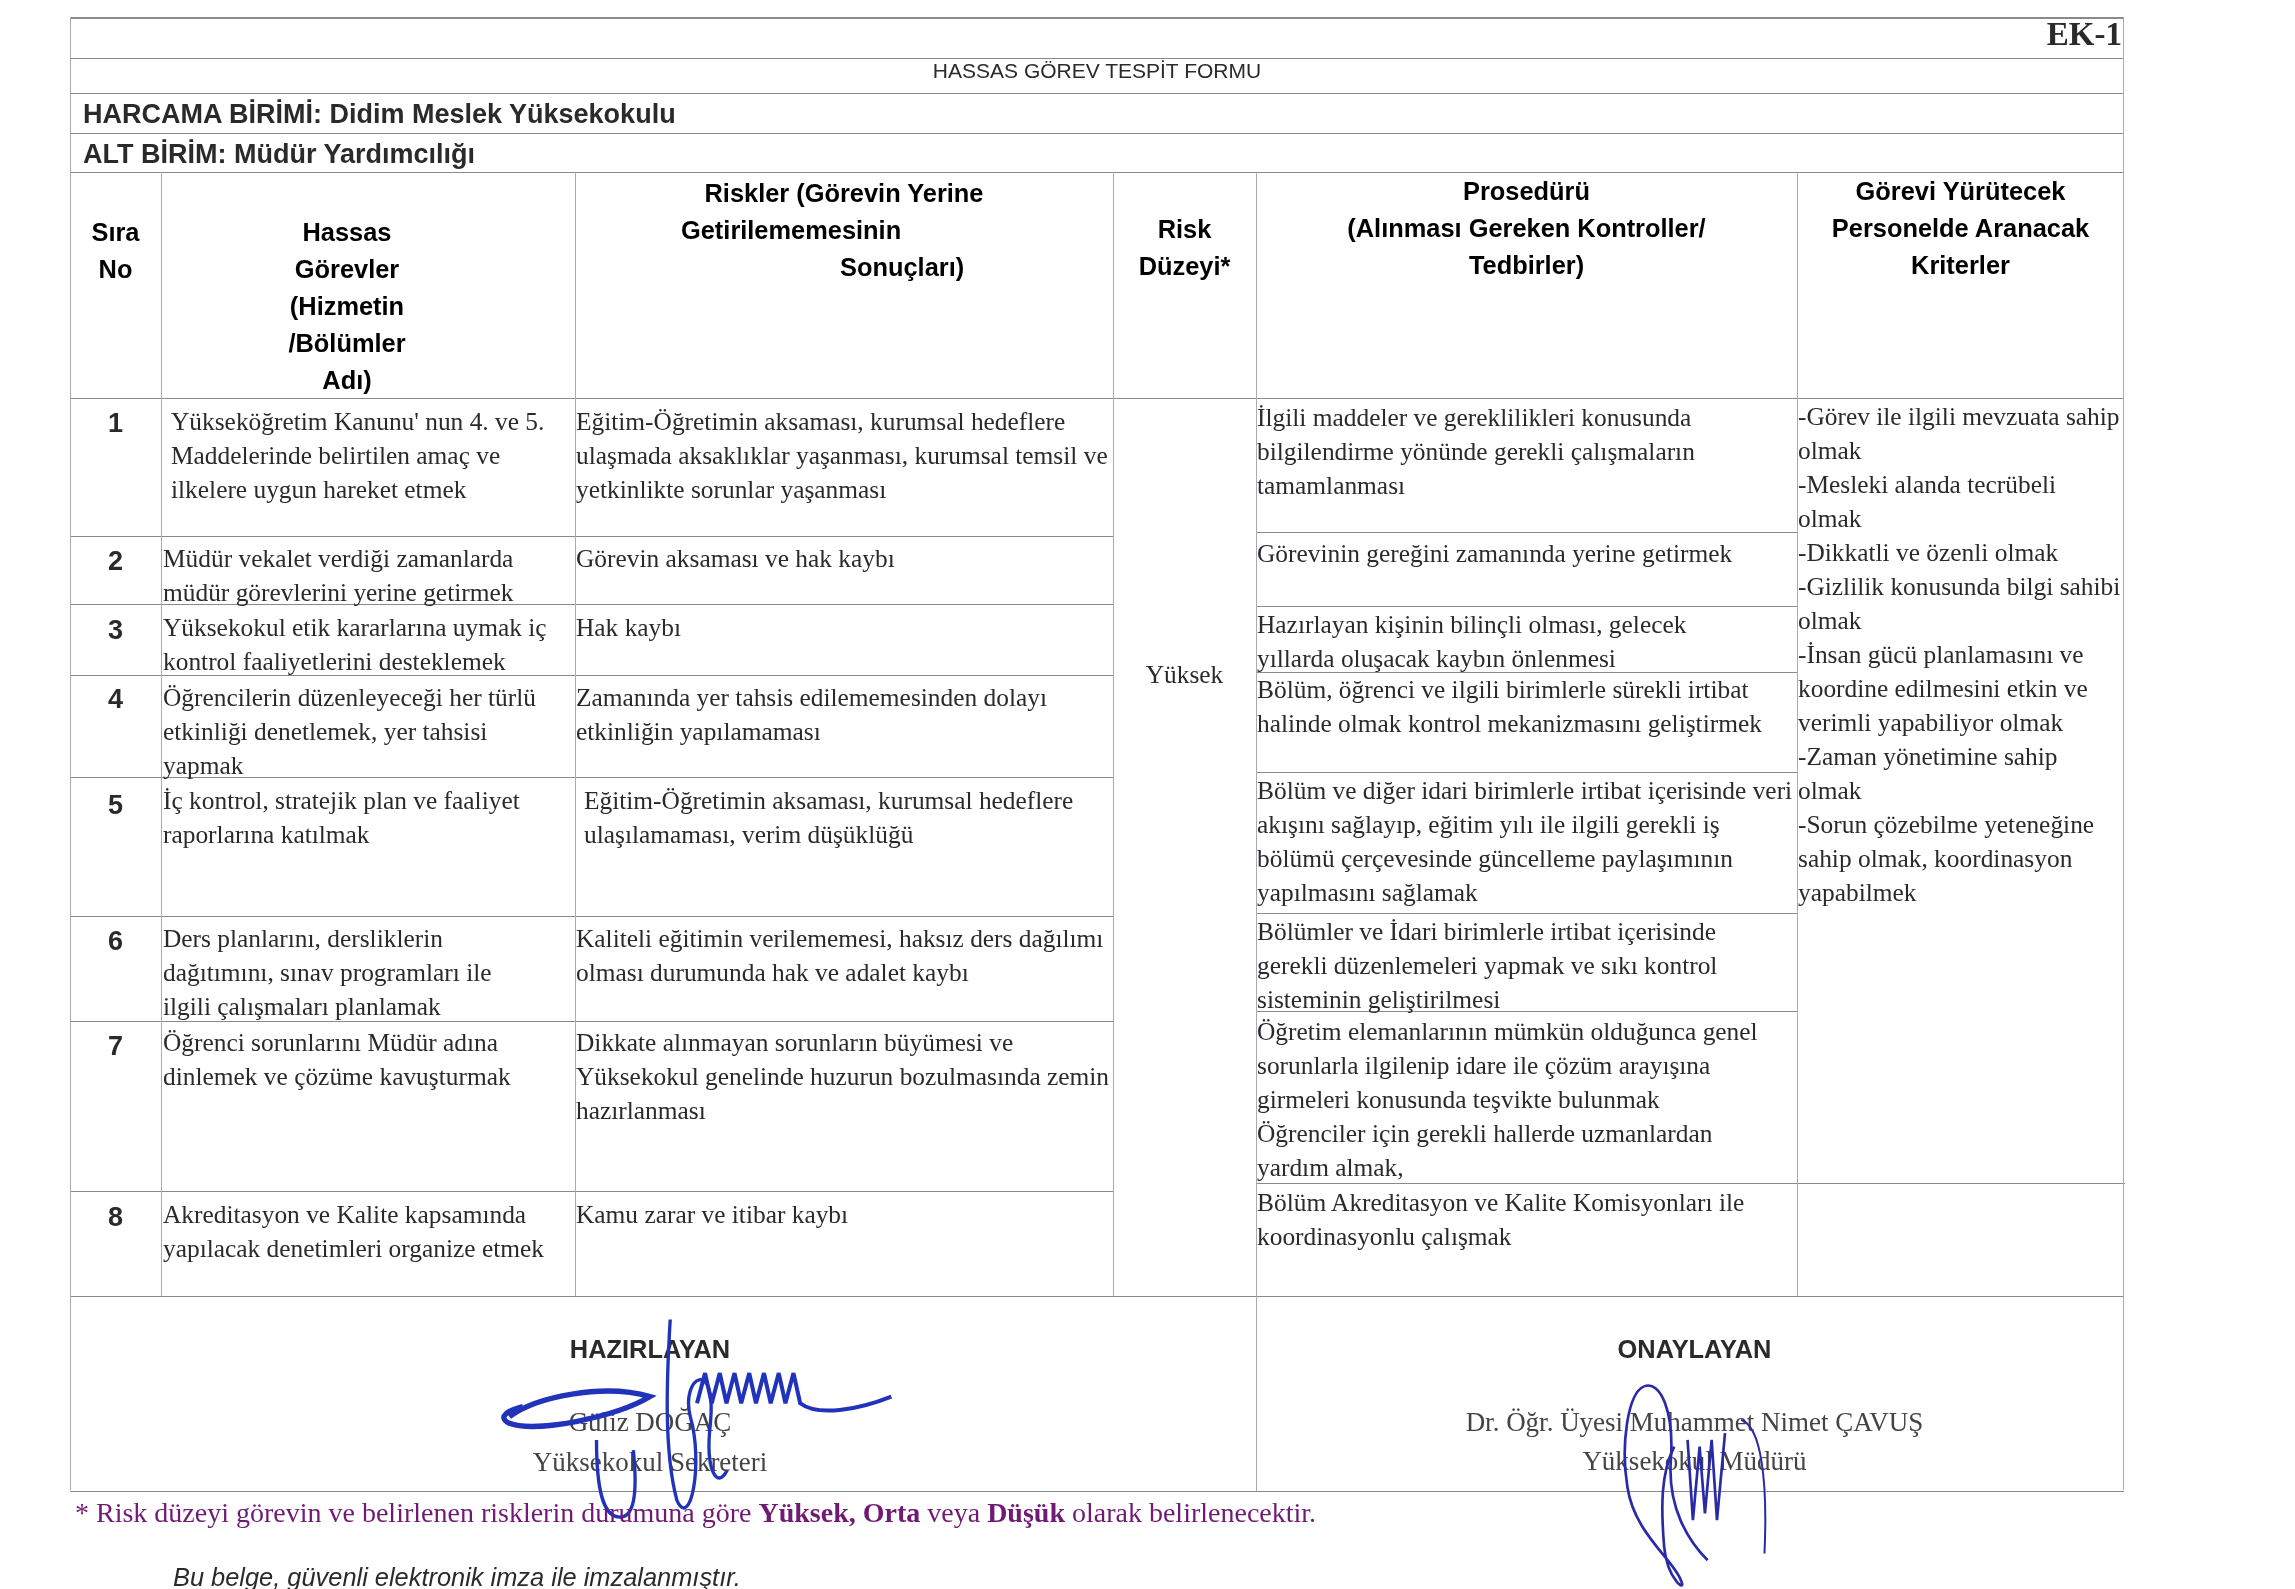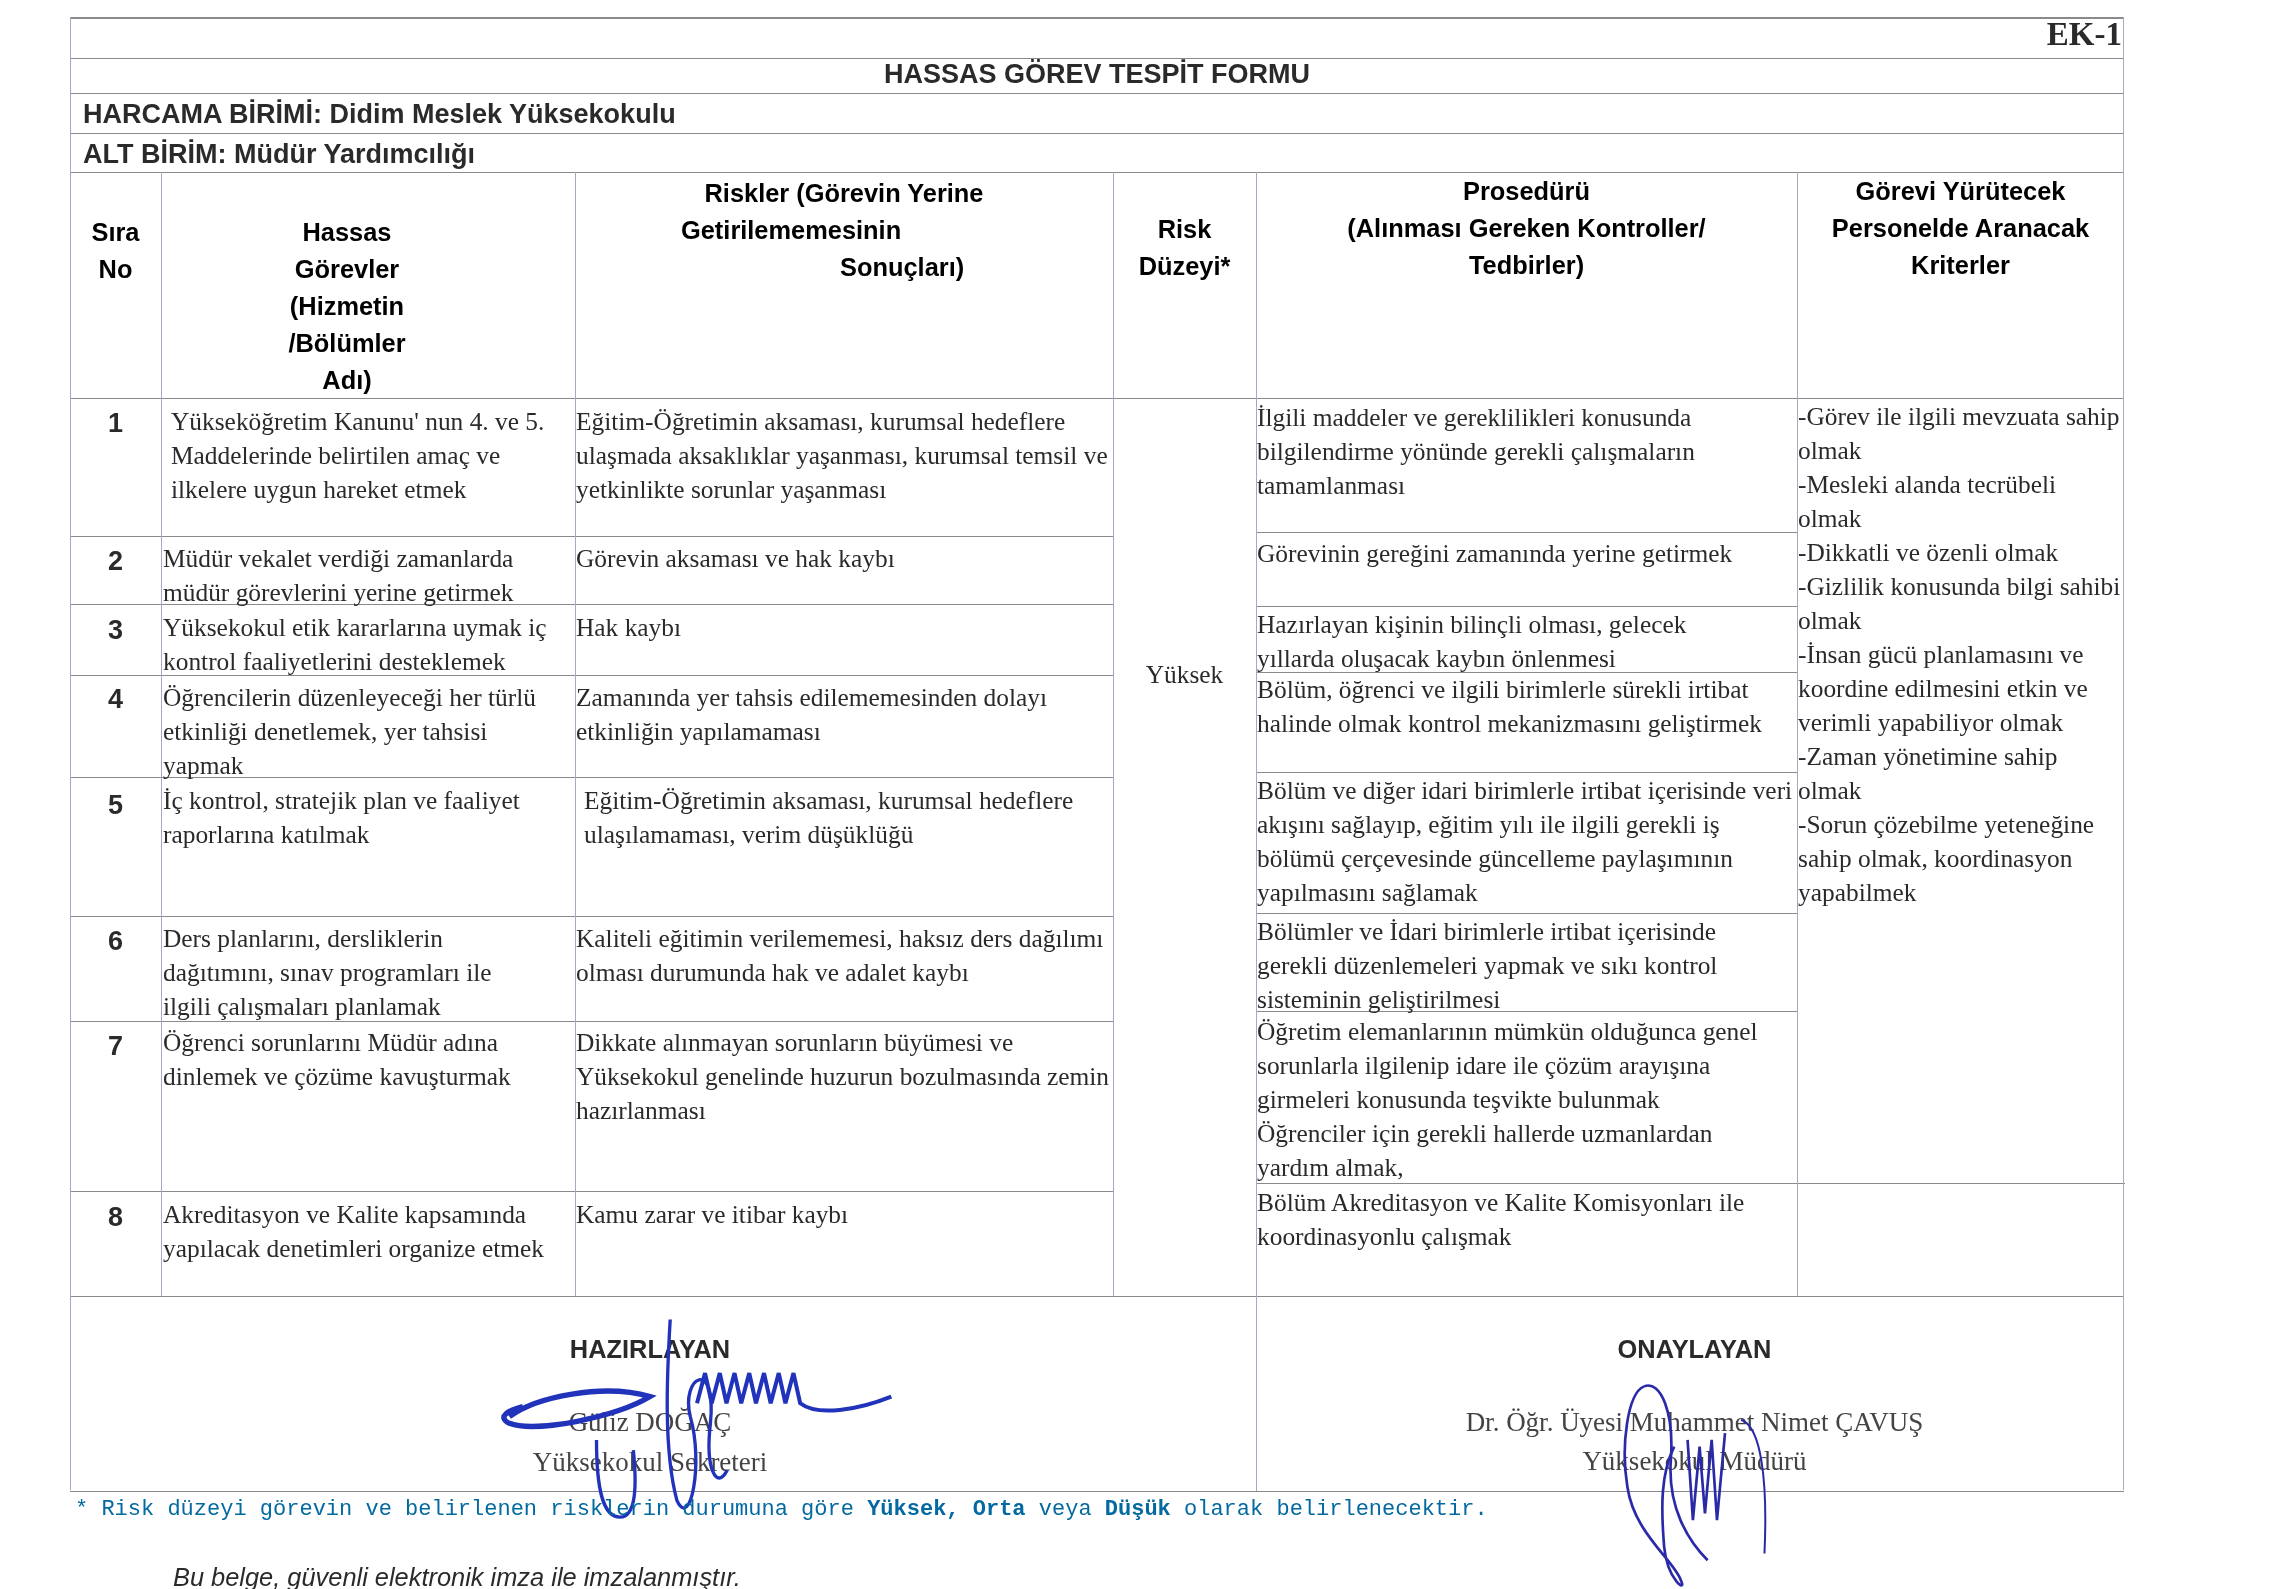--- a/index.html
+++ b/index.html
@@ -2,30 +2,30 @@
 <html style="font-size:10.7px"><head>
 <meta charset="utf-8">
 <style>
   html, body { margin:0; padding:0; background:#ffffff; }
   body { width:2295px; height:1590px; position:relative; overflow:hidden; color:#222; }
   .page { position:absolute; left:0; top:0; width:2295px; height:1590px; }
   .hline { position:absolute; height:1.3px; background:#8a8a8a; }
   .vline { position:absolute; width:1.3px; background:#a8a8c0; }
   .abs { position:absolute; }
   .ek { font-family:"Liberation Serif", serif; font-weight:bold; font-size:33px; color:#2a2a2a; }
-  .title { font-family:"Liberation Sans", sans-serif; font-weight:bold; font-size:27px; color:#2a2a2a; text-align:center; }
+  .title { font-family:"Liberation Sans", sans-serif; font-weight:normal; font-size:21px; color:#2a2a2a; text-align:center; }
   .meta { font-family:"Liberation Sans", sans-serif; font-weight:bold; font-size:27px; color:#2a2a2a; }
   .meta .val { font-weight:bold; }
   .hdr { font-family:"Liberation Sans", sans-serif; font-weight:bold; font-size:25.4px; line-height:37px; color:#000000; text-align:center; }
   .num { font-family:"Liberation Sans", sans-serif; font-weight:bold; font-size:27px; color:#2a2a2a; text-align:center; }
   .cell { font-family:"Liberation Serif", serif; font-size:25.4px; line-height:34px; color:#2a2a2a; }
   .risk { font-family:"Liberation Serif", serif; font-size:25.4px; color:#2a2a2a; text-align:center; }
   .sig-title { font-family:"Liberation Sans", sans-serif; font-weight:bold; font-size:25.4px; color:#2a2a2a; text-align:center; }
   .sig-name { font-family:"Liberation Serif", serif; font-size:27px; line-height:33px; color:#444; text-align:center; }
-  .note { font-family:Liberation Mono, monospace; font-size:22px; color:#0369a1; }
+  .note { font-family:Liberation Serif, serif; font-size:28px; color:#701a75; }
   .note b { font-weight:bold; }
   .esign { font-family:"Liberation Sans", sans-serif; font-style:italic; font-size:25.4px; color:#2a2a2a; }
   svg.sig { position:absolute; pointer-events:none; }
 </style>
 </head>
 <body>
 
 <div class="page">
 
   <div class="hline" style="left:70px; width:2054px; top:17.4px;"></div>

